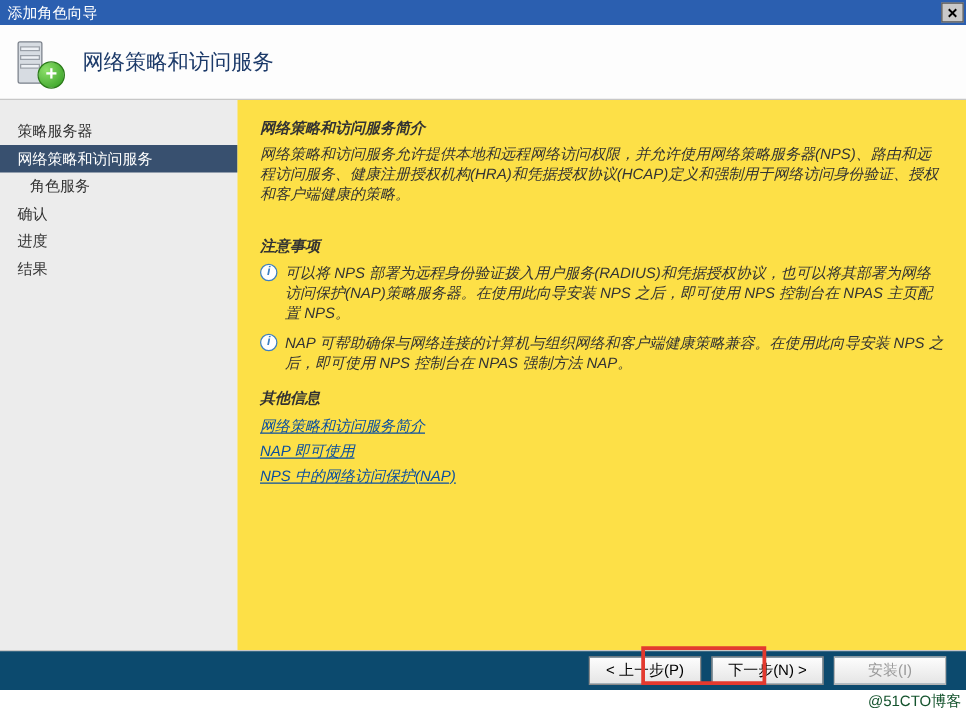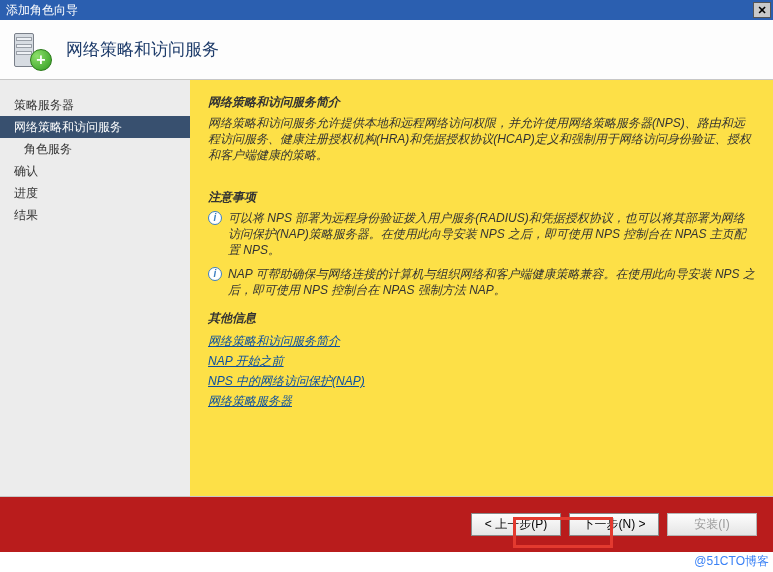--- a/index.html
+++ b/index.html
@@ -99,22 +99,22 @@
     flex-shrink:0; margin-top:1px;
   }
   .links a {
     display:block; color:#0b4fa0; text-decoration:underline;
     line-height:20px; cursor:pointer;
   }
   
   .footer {
     position: absolute;
     left: 0; right: 0; bottom: 20px;
-    height: 56px;
-    background: #b91c1c;
+    height: 32px;
+    background: #0c4a6e;
     border-top: 1px solid #c7c7c7;
     display: flex;
     align-items: center;
     justify-content: flex-end;
     padding-right: 16px;
     gap: 8px;
   }
   .btn {
     min-width: 90px;
     height: 23px;
@@ -129,21 +129,21 @@
     cursor: default;
     border-color: #b5b5b5;
   }
   .highlight-box {
     position: absolute;
     border: 3px solid #e33a2f;
     pointer-events: none;
   }
   .watermark {
     position:absolute; right:4px; bottom:2px;
-    font-size:12px; color:#3b82f6;
+    font-size:12px; color:#14532d;
   }
 </style>
 </head>
 <body>
 
 <div class="titlebar">
   <span>添加角色向导</span>
   <div class="close-btn">
     <span>✕</span>
   </div>
@@ -182,23 +182,22 @@
       </div>
       <div class="note-item">
         <div class="info-icon">i</div>
         <div>NAP 可帮助确保与网络连接的计算机与组织网络和客户端健康策略兼容。在使用此向导安装 NPS 之后，即可使用 NPS 控制台在 NPAS 强制方法 NAP。</div>
       </div>
     </div>
 
     <div class="sec-title">其他信息</div>
     <div class="links">
       <a>网络策略和访问服务简介</a>
-      <a>NAP 开始之前</a>
+      <a>NAP 即可使用</a>
       <a>NPS 中的网络访问保护(NAP)</a>
-      <a>网络策略服务器</a>
     </div>
   </div>
 </div>
 
 <div class="footer">
   <button class="btn">&lt; 上一步(P)</button>
   <button class="btn">下一步(N) &gt;</button>
   <button class="btn" disabled="">安装(I)</button>
 </div>
 

